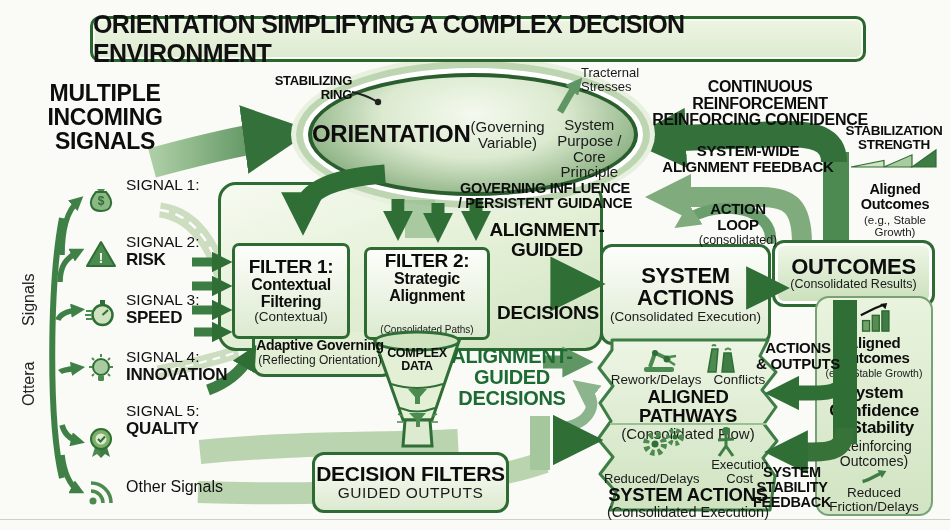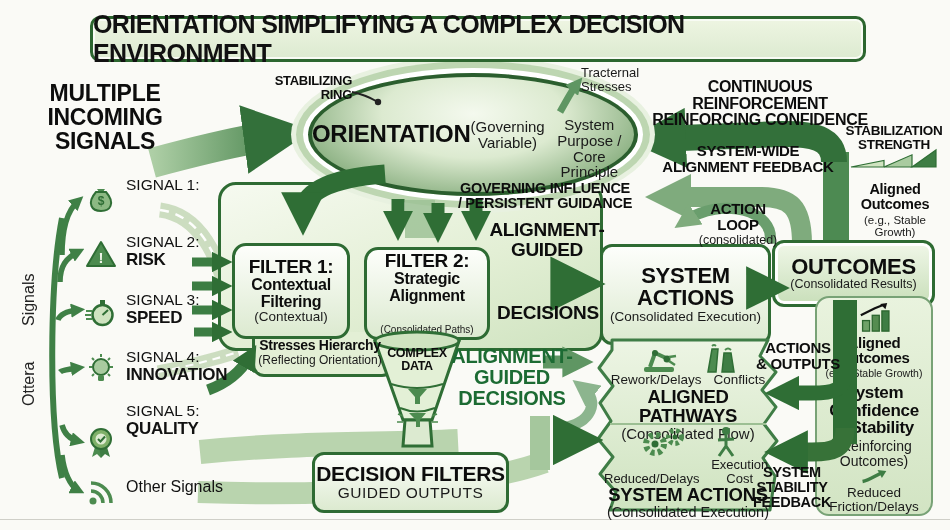--- a/index.html
+++ b/index.html
@@ -15,21 +15,21 @@
   
   .title-box{left:90px;top:16px;width:770px;height:40px;background:linear-gradient(#eef5e2,#dcead0);
     border:3px solid #2c662f;border-radius:10px;display:flex;align-items:center;justify-content:center;
     box-shadow:inset 0 0 0 2px #f8fbf4;}
   .title-box span{font-size:25px;font-weight:700;letter-spacing:-0.6px;}
   
   .panel{left:218px;top:182px;width:379px;height:163px;border:3px solid #2e6b33;border-radius:18px;
     background:linear-gradient(160deg,#f6faf0 0%,#e3efd5 55%,#cfe3c0 100%);}
   .bump{left:252px;top:332px;width:136px;height:42px;border:3px solid #2e6b33;border-top:none;
     border-radius:0 0 12px 12px;background:#e3efd5;}
-  .gbox{border:3px solid #2e6b33;border-radius:14px;background:linear-gradient(#fdfefb,#dcead0);
+  .gbox{border:3px solid #2e6b33;border-radius:7px;background:linear-gradient(#fdfefb,#dcead0);
     display:flex;flex-direction:column;align-items:center;justify-content:center;}
   .filter1{left:232px;top:243px;width:112px;height:90px;}
   .filter2{left:364px;top:247px;width:120px;height:87px;}
   .sysact{left:600px;top:244px;width:165px;height:95px;border-radius:12px;}
   .outcomes{left:772px;top:240px;width:157px;height:61px;border-radius:12px;
     box-shadow:inset 0 0 0 3px #ffffff;background:linear-gradient(#f0f7e8,#c9dfba);}
   .decfil{left:312px;top:452px;width:191px;height:55px;border-radius:12px;}
   .rpanel{left:815px;top:296px;width:118px;height:220px;border:2px solid #78a276;border-radius:14px;
     background:linear-gradient(#e9f3de,#d2e4c3);display:flex;flex-direction:column;align-items:center;
     justify-content:flex-start;padding-top:5px;box-sizing:border-box;gap:2px;}
@@ -320,21 +320,21 @@
 REINFORCING CONFIDENCE</div>
   <div class="abs txt lbl pre" style="left:653px;top:143px;width:190px;font-size:15px;">SYSTEM-WIDE
 ALIGNMENT FEEDBACK</div>
   <div class="abs txt lbl pre" style="left:843px;top:124px;width:102px;font-size:13.5px;">STABILIZATION
 STRENGTH</div>
   <div class="abs txt lbl pre" style="left:847px;top:182px;width:96px;font-size:14.5px;">Aligned
 Outcomes</div>
   <div class="abs txt cap pre" style="left:847px;top:214px;width:96px;font-size:11.5px;">(e.g., Stable
 Growth)</div>
 
-  <div class="abs txt lbl" style="left:254px;top:338px;width:132px;font-size:14px;font-weight:600;">Stresses Hierarchy</div>
+  <div class="abs txt lbl" style="left:254px;top:338px;width:132px;font-size:14px;font-weight:600;">Adaptive Governing</div>
   <div class="abs txt cap" style="left:252px;top:354px;width:136px;font-size:12px;">(Reflecting Orientation)</div>
 
   <div class="abs txt lbl pre" style="left:384px;top:347px;width:66px;font-size:12.5px;">COMPLEX
 DATA</div>
   <div class="abs txt lbl pre grn" style="left:448px;top:346px;width:128px;font-size:20px;">ALIGNMENT-
 GUIDED
 DECISIONS</div>
 
   <div class="abs txt lbl pre" style="left:756px;top:340px;width:84px;font-size:15px;">ACTIONS
 &amp; OUTPUTS</div>

